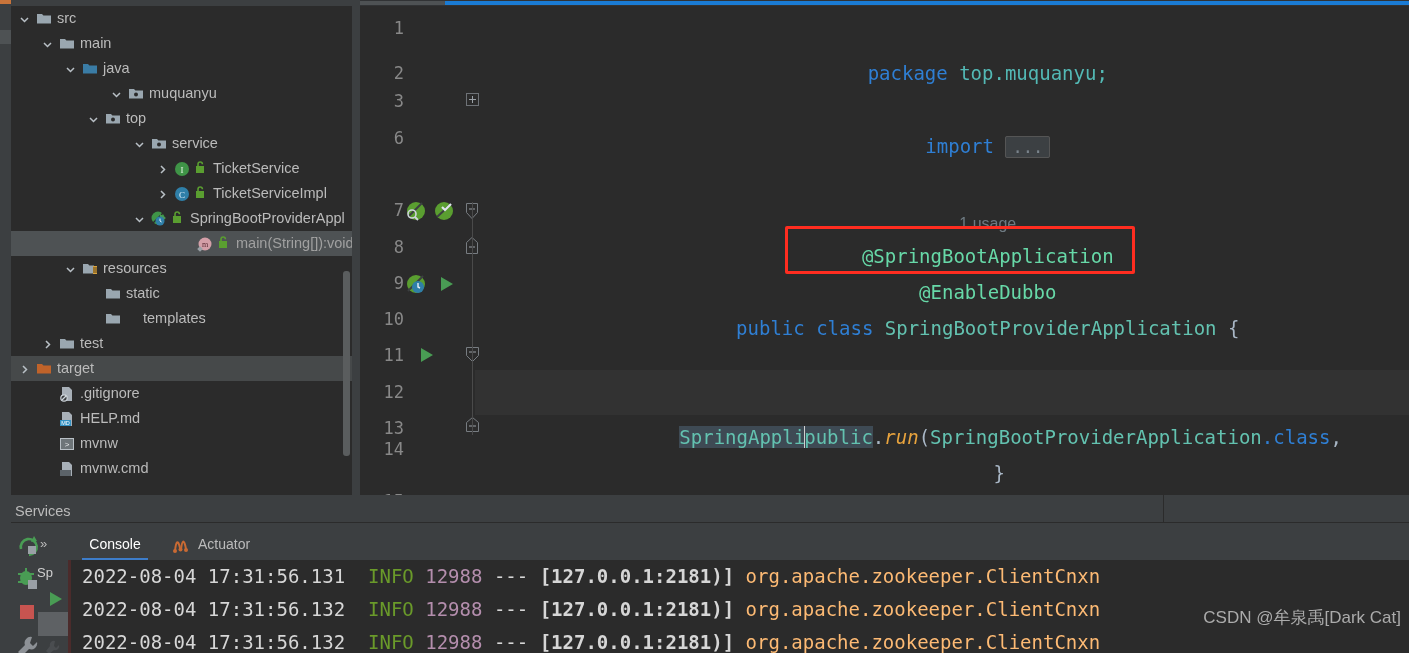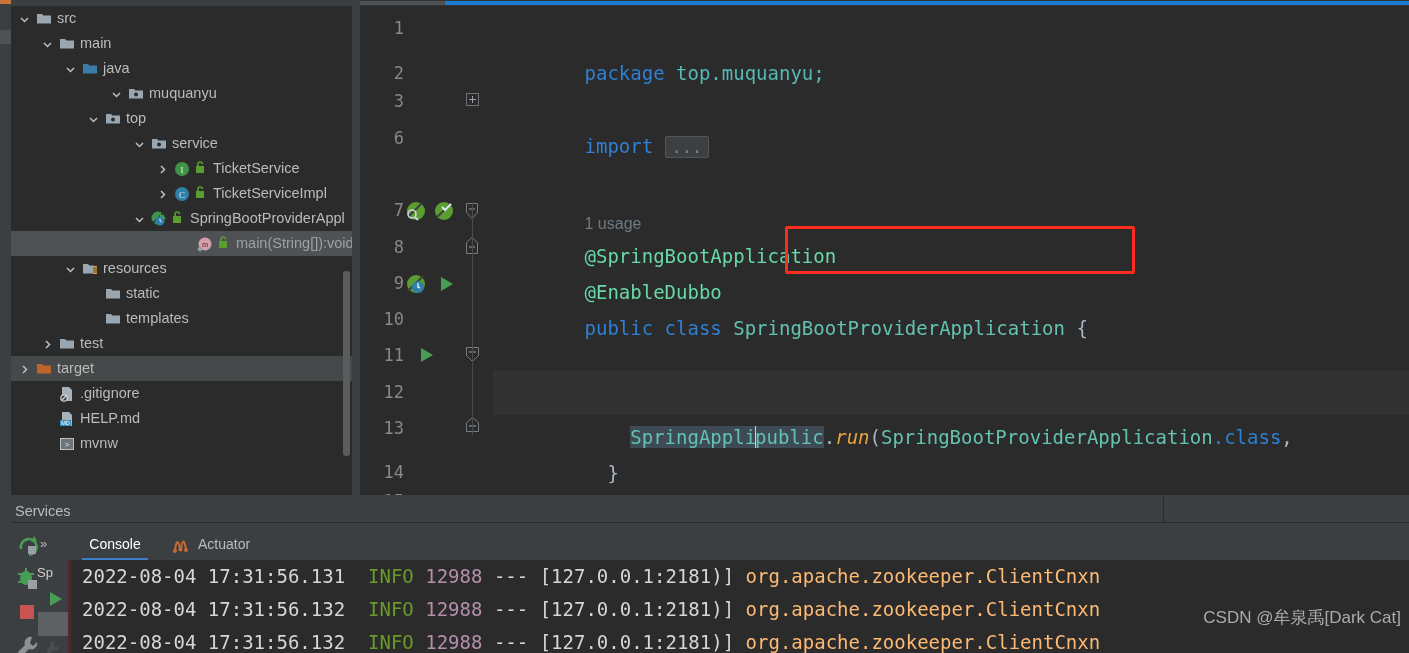--- a/index.html
+++ b/index.html
@@ -39,22 +39,22 @@
   
   .tree-sb { position:absolute; right:2px; top:265px; width:7px; height:185px;
              background:#5a5d5e; border-radius:3px; }
 
   
   .editor { position:absolute; left:360px; top:6px; right:0; height:489px; background:#2b2b2b; }
   .gutter { position:absolute; left:0; top:0; width:115px; height:100%; background:#2b2b2b; }
   .lnum { position:absolute; left:8px; width:36px; text-align:right;
           color:#888888; font-family:"DejaVu Sans Mono", monospace; font-size:17px; line-height:45px; }
   .vline { position:absolute; left:472px; top:0; bottom:0; width:1px; background:#4a4a4a; }
-  .code { position:absolute; left:133px; top:0; right:0; height:100%; overflow:hidden;
-          font-family:"DejaVu Sans Mono", monospace; font-size:19px; }
+  .code { position:absolute; left:115px; top:0; right:0; height:100%; overflow:hidden;
+          font-family:"DejaVu Sans Mono", monospace; font-size:19px;text-align:center; }
   .cline { position:absolute; left:0; right:0; height:45px; line-height:45px; white-space:pre; }
   .cline.cur { background:#323232; }
   .kw2  { color:#2f7fd4; }
   .ann  { color:#67d9a8; }
   .typ  { color:#53b9b5; }
   .cls  { color:#63c2b0; }
   .meth { color:#ffc66d; }
   .plain{ color:#a9b7c6; }
   .op   { color:#a9b7c6; }
   .itl  { color:#e8a33d; font-style:italic; }
@@ -84,21 +84,21 @@
   .tab { position:absolute; height:32px; line-height:32px; color:#bbbbbb; font-size:14px; }
   .tab.active { border-bottom:2px solid #3d7dca; color:#ffffff; }
 
   .console { position:absolute; left:68px; top:65px; right:0; bottom:0; background:#2b2b2b;
              overflow:hidden; font-family:"DejaVu Sans Mono", monospace; font-size:19px; }
   .log { position:absolute; left:14px; height:33px; line-height:33px; white-space:pre; }
   .log-ts  { color:#d6d6d6; }
   .log-lvl { color:#6a9a2a; }
   .log-pid { color:#b48ead; }
   .log-dash{ color:#d6d6d6; }
-  .log-thr { color:#d6d6d6; }
+  .log-thr { color:#d6d6d6;font-weight:bold; }
   .log-cls { color:#fdba74; }
   .console-lmark { position:absolute; left:0; top:0; bottom:0; width:3px; background:#4b2b2b; }
 
   .watermark { position:absolute; right:8px; bottom:24px; color:#b9b9b9; font-size:17px;
                font-family:"Liberation Sans", sans-serif; opacity:.9; }
 </style>
 </head>
 <body>
 
 <div id="app">
@@ -279,21 +279,21 @@
             </svg>
           </span>
           <span class="lbl" style="left: 115px;">static</span>
         </div>
         <div class="row">
           <span class="ico" style="left: 93px;">
             <svg width="16" height="16" viewBox="0 0 16 16">
               <path d="M1 3 h5 l1.4 1.6 H15 v8 H1 z" fill="#9aa7b0"></path>
             </svg>
           </span>
-          <span class="lbl" style="left: 115px;">templates</span>
+          <span class="lbl" style="left: 132px;">templates</span>
         </div>
         <div class="row">
           <span class="arrow" style="left: 29px;"><svg width="11" height="11" viewBox="0 0 11 11">
               <path d="M4 2 L7.5 5.5 L4 9" stroke="#b9c0c6" stroke-width="1.5" fill="none"></path>
             </svg></span>
           <span class="ico" style="left: 47px;">
             <svg width="16" height="16" viewBox="0 0 16 16">
               <path d="M1 3 h5 l1.4 1.6 H15 v8 H1 z" fill="#9aa7b0"></path>
             </svg>
           </span>
@@ -331,39 +331,48 @@
           <span class="lbl" style="left: 69px;">HELP.md</span>
         </div>
         <div class="row">
           <span class="ico" style="left: 47px;">
             <svg width="16" height="16" viewBox="0 0 16 16">
               <rect x="1.5" y="2.5" width="13" height="11" fill="#6e7579" stroke="#b9c0c6"></rect>
               <text x="8" y="11" font-size="8" fill="#e8eaec" text-anchor="middle" font-family="Liberation Sans">&gt;</text>
             </svg>
           </span>
           <span class="lbl" style="left: 69px;">mvnw</span>
+        </div>
+        <div class="row">
+          <span class="ico" style="left: 47px;">
+            <svg width="16" height="16" viewBox="0 0 16 16">
+              <path d="M3 1 h7 l3 3 v11 H3 z" fill="#a8b0b8"></path>
+              <rect x="1" y="9" width="11" height="6" fill="#5c6369"></rect>
+            </svg>
+          </span>
+          <span class="lbl" style="left: 69px;">mvnw.cmd</span>
         </div>
       </div>
     <div class="tree-sb"></div>
   </div>
 
   <div class="editor">
     <div class="gutter">
       <div class="lnum" style="top:0px">1</div>
       <div class="lnum" style="top:45px">2</div>
       <div class="lnum" style="top:73px">3</div>
       <div class="lnum" style="top:110px">6</div>
       <div class="lnum" style="top:182px">7</div>
       <div class="lnum" style="top:219px">8</div>
       <div class="lnum" style="top:255px">9</div>
       <div class="lnum" style="top:291px">10</div>
       <div class="lnum" style="top:327px">11</div>
       <div class="lnum" style="top:364px">12</div>
       <div class="lnum" style="top:400px">13</div>
-      <div class="lnum" style="top:444px">14</div>
+      <div class="lnum" style="top:421px">14</div>
       <div class="lnum" style="top:473px">15</div>
 
       <span style="position:absolute;left:46px;top:195px">
         <svg width="20" height="20" viewBox="0 0 20 20">
             <circle cx="10" cy="10" r="9" fill="#5a9e30"></circle>
             <path d="M2 16 L16 2" stroke="#3c3f41" stroke-width="2"></path>
             <circle cx="6" cy="13" r="4" fill="none" stroke="#cfd6dc" stroke-width="1.6"></circle>
             <line x1="9" y1="16" x2="12" y2="19" stroke="#cfd6dc" stroke-width="1.8"></line>
           </svg>
       </span>

